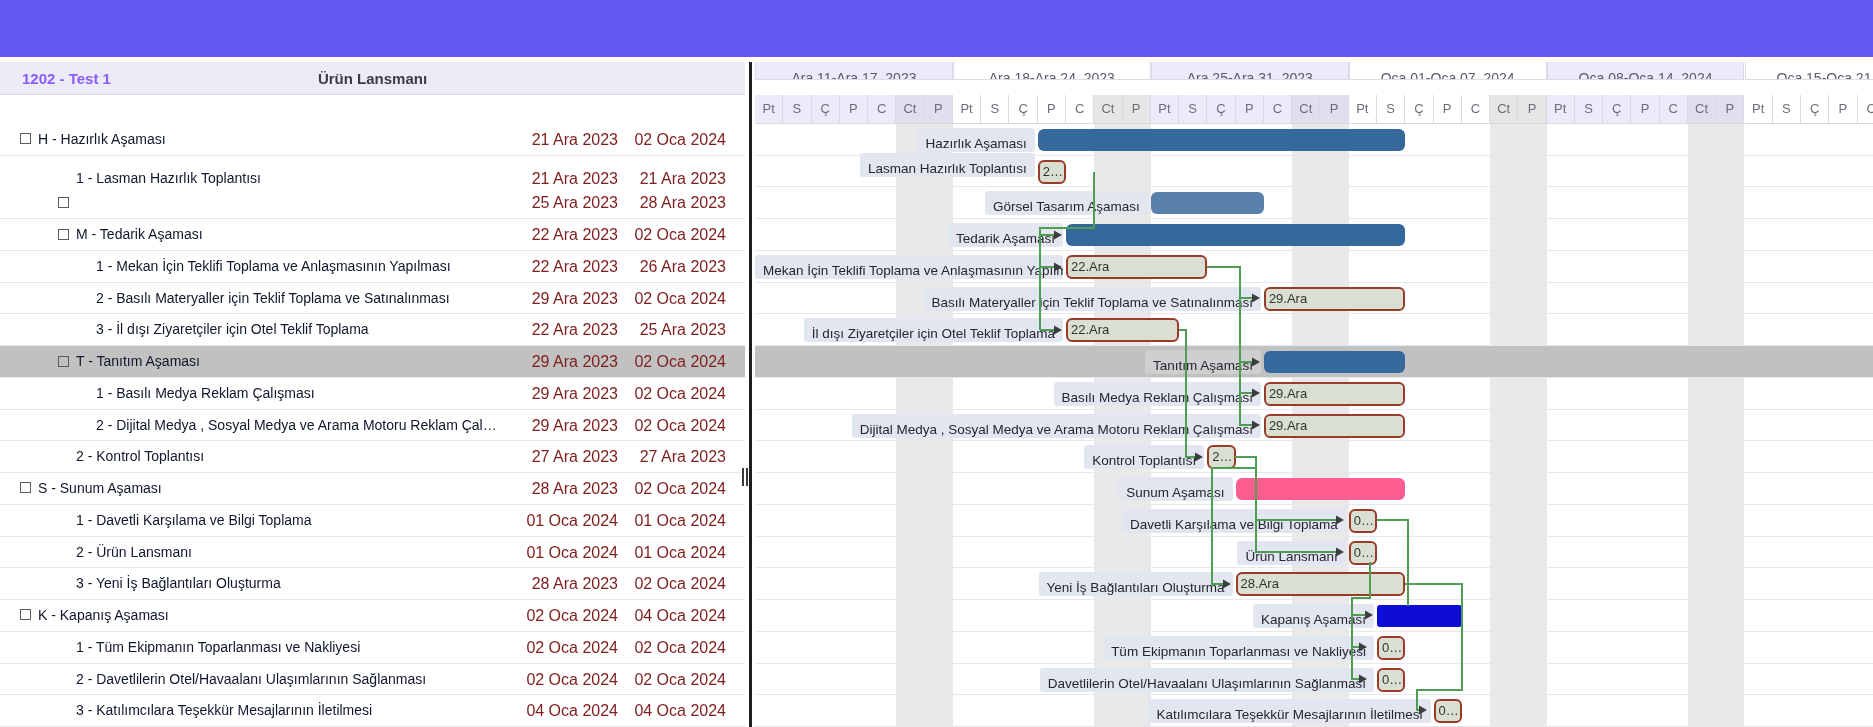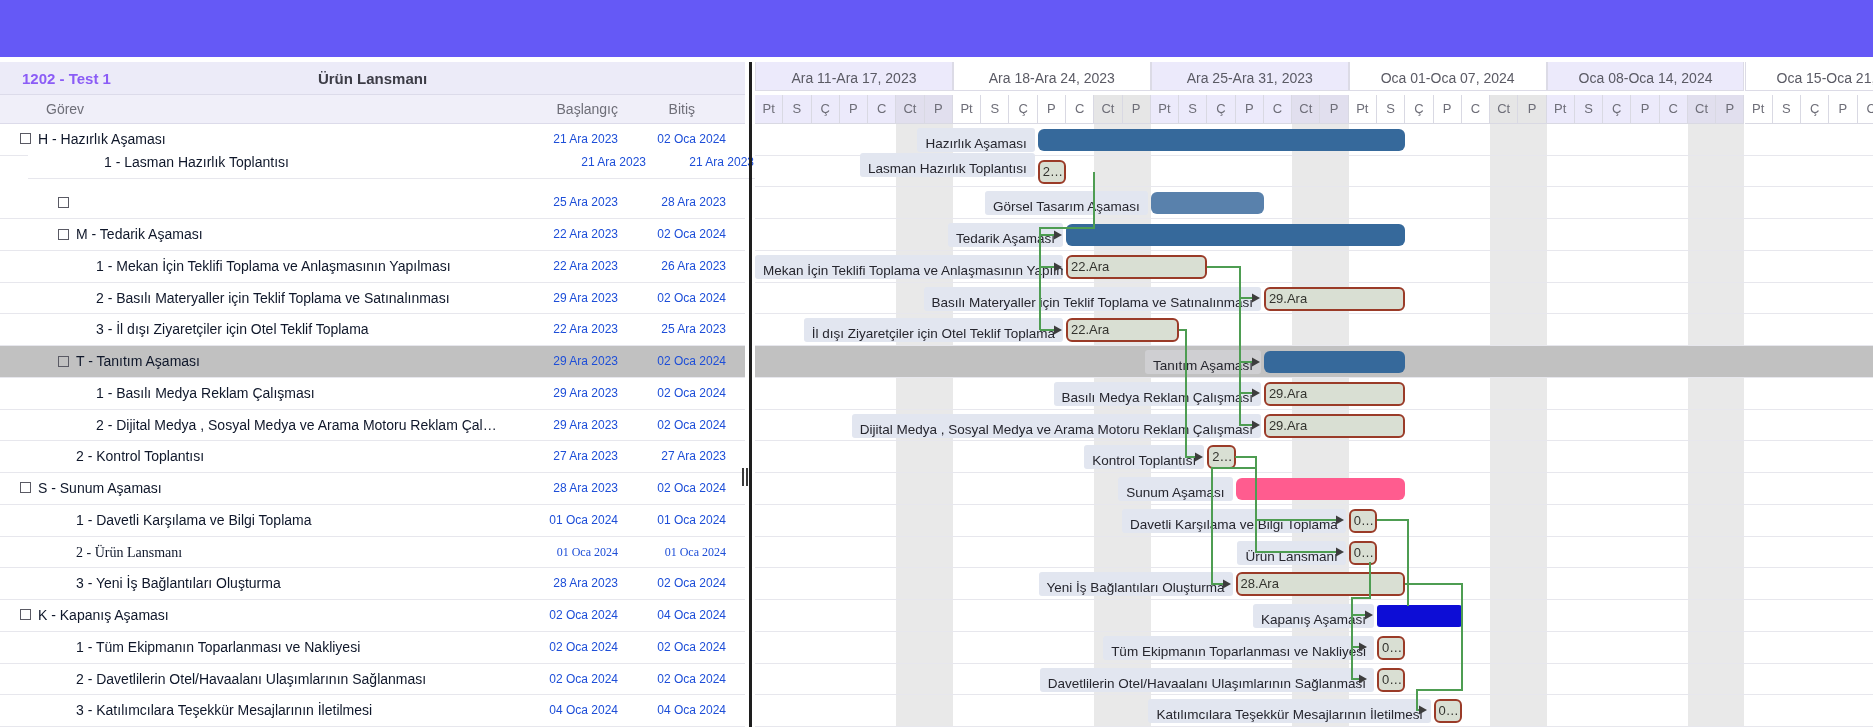--- a/index.html
+++ b/index.html
@@ -21,30 +21,30 @@
   #lcols .c-task  { position:absolute; left:46px; top:0; line-height:29px; }
   #lcols .c-start { position:absolute; right:127px; top:0; line-height:29px; }
   #lcols .c-end   { position:absolute; right:50px; top:0; line-height:29px; }
 
   .trow { position:absolute; left:0; width:745px; border-bottom:1px solid #E7E7ED; background:#fff; cursor:pointer; }
   .trow.sel { background:#C1C1C1; }
   .trow .exp { position:absolute; top:50%; margin-top:-6px; width:11px; height:11px;
                border:1.5px solid #5A5A64; background:transparent; }
   .trow .nm { position:absolute; top:0; font-size:14px; color:#0f172a; white-space:nowrap;
               overflow:hidden; text-overflow:ellipsis; }
-  .trow .dt { position:absolute; top:0; font-size:12px; color:#1d4ed8; text-align:right; white-space:nowrap; }
+  .trow .dt { position:absolute; top:0; font-size:16px; color:#7f1d1d; text-align:right; white-space:nowrap; }
 
   
   #split { position:absolute; left:749px; top:62px; width:3px; height:665px; background:#1E1E1E; cursor:col-resize; }
   #split-handle { position:absolute; left:742px; top:468px; width:6px; height:18px;
                   border-left:2px solid #3A3A3A; border-right:2px solid #3A3A3A; cursor:col-resize; }
 
   
   #gantt { position:absolute; left:755px; top:62px; width:1118px; height:665px; overflow:hidden; background:#fff; }
-  .wk { position:absolute; top:0; height:29px; border:1px solid #DCDBE6; border-top:none;
+  .wk { position:absolute; top:0; height:18px; border:1px solid #DCDBE6; border-top:none;
         text-align:center; font-size:14px; color:#5A5A64; line-height:32px; white-space:nowrap; overflow:hidden; }
   .day { position:absolute; top:33px; height:29px; border-right:1px solid #D9D9E3; border-bottom:1px solid #D9D9E3;
          text-align:center; font-size:13px; color:#6E6E78; line-height:28px; }
   .stripe { position:absolute; top:62px; height:603px; background:#E9E9E9; z-index:1; }
   .selstripe { position:absolute; left:0; width:1118px; background:#C1C1C1; z-index:2; }
   .rline { position:absolute; left:0; width:1118px; height:1px; background:#E7E7ED; z-index:3; }
 
   .glabel { position:absolute; height:24px; line-height:24px; background:#E2E6F0; color:#26262E;
             font-size:13.5px; padding:4px 8px; border-radius:3px; white-space:nowrap; overflow:hidden; z-index:4; }
   .glabel.sel { background:#CFCFD2; }
@@ -60,33 +60,28 @@
 <body>
 
 <div id="app">
   <div id="topbar" style="background: rgb(101, 89, 246);"></div>
 
   <div id="lpanel">
     <div id="ltitle">
       <span class="pid">1202 - Test 1</span>
       <span class="pname">Ürün Lansmanı</span>
     </div>
-    <div id="lcols">
-      <span class="c-task">Görev</span>
-      <span class="c-start">Başlangıç</span>
-      <span class="c-end">Bitiş</span>
-    </div>
     <div id="trows">
         <div class="trow" style="top: 62px; height: 31.7368px;">
           <span class="exp" style="left: 20px;"></span>
           <span class="nm" style="left: 38px; line-height: 31.7368px; max-width: 462px;">H - Hazırlık Aşaması</span>
           <span class="dt" style="right: 127px; line-height: 31.7368px;">21 Ara 2023</span>
           <span class="dt" style="right: 19px; line-height: 31.7368px;">02 Oca 2024</span>
         </div>
-        <div class="trow" style="top: 85px; height: 31.7368px; margin-left: 28px;">
+        <div class="trow" style="top: 101px; height: 31.7368px;">
           <span class="nm" style="left: 76px; line-height: 31.7368px; max-width: 424px;">1 - Lasman Hazırlık Toplantısı</span>
           <span class="dt" style="right: 127px; line-height: 31.7368px;">21 Ara 2023</span>
           <span class="dt" style="right: 19px; line-height: 31.7368px;">21 Ara 2023</span>
         </div>
         <div class="trow" style="top: 125.474px; height: 31.7368px;">
           <span class="exp" style="left: 58px;"></span>
           <span class="nm" style="left: 76px; line-height: 31.7368px; max-width: 424px; margin-top: 36px;">G - Görsel Tasarım Aşaması</span>
           <span class="dt" style="right: 127px; line-height: 31.7368px;">25 Ara 2023</span>
           <span class="dt" style="right: 19px; line-height: 31.7368px;">28 Ara 2023</span>
         </div>
@@ -136,21 +131,21 @@
           <span class="exp" style="left: 20px;"></span>
           <span class="nm" style="left: 38px; line-height: 31.7368px; max-width: 462px;">S - Sunum Aşaması</span>
           <span class="dt" style="right: 127px; line-height: 31.7368px;">28 Ara 2023</span>
           <span class="dt" style="right: 19px; line-height: 31.7368px;">02 Oca 2024</span>
         </div>
         <div class="trow" style="top: 442.842px; height: 31.7368px;">
           <span class="nm" style="left: 76px; line-height: 31.7368px; max-width: 424px;">1 - Davetli Karşılama ve Bilgi Toplama</span>
           <span class="dt" style="right: 127px; line-height: 31.7368px;">01 Oca 2024</span>
           <span class="dt" style="right: 19px; line-height: 31.7368px;">01 Oca 2024</span>
         </div>
-        <div class="trow" style="top: 474.579px; height: 31.7368px; font-family: Liberation Serif, serif;">
+        <div class="trow" style="top: 474.579px; height: 31.7368px;">
           <span class="nm" style="left: 76px; line-height: 31.7368px; max-width: 424px;">2 - Ürün Lansmanı</span>
           <span class="dt" style="right: 127px; line-height: 31.7368px;">01 Oca 2024</span>
           <span class="dt" style="right: 19px; line-height: 31.7368px;">01 Oca 2024</span>
         </div>
         <div class="trow" style="top: 506.316px; height: 31.7368px; padding-left: 46px;">
           <span class="nm" style="left: 76px; line-height: 31.7368px; max-width: 424px;">3 - Yeni İş Bağlantıları Oluşturma</span>
           <span class="dt" style="right: 127px; line-height: 31.7368px;">28 Ara 2023</span>
           <span class="dt" style="right: 19px; line-height: 31.7368px;">02 Oca 2024</span>
         </div>
         <div class="trow" style="top: 538.053px; height: 31.7368px;">

